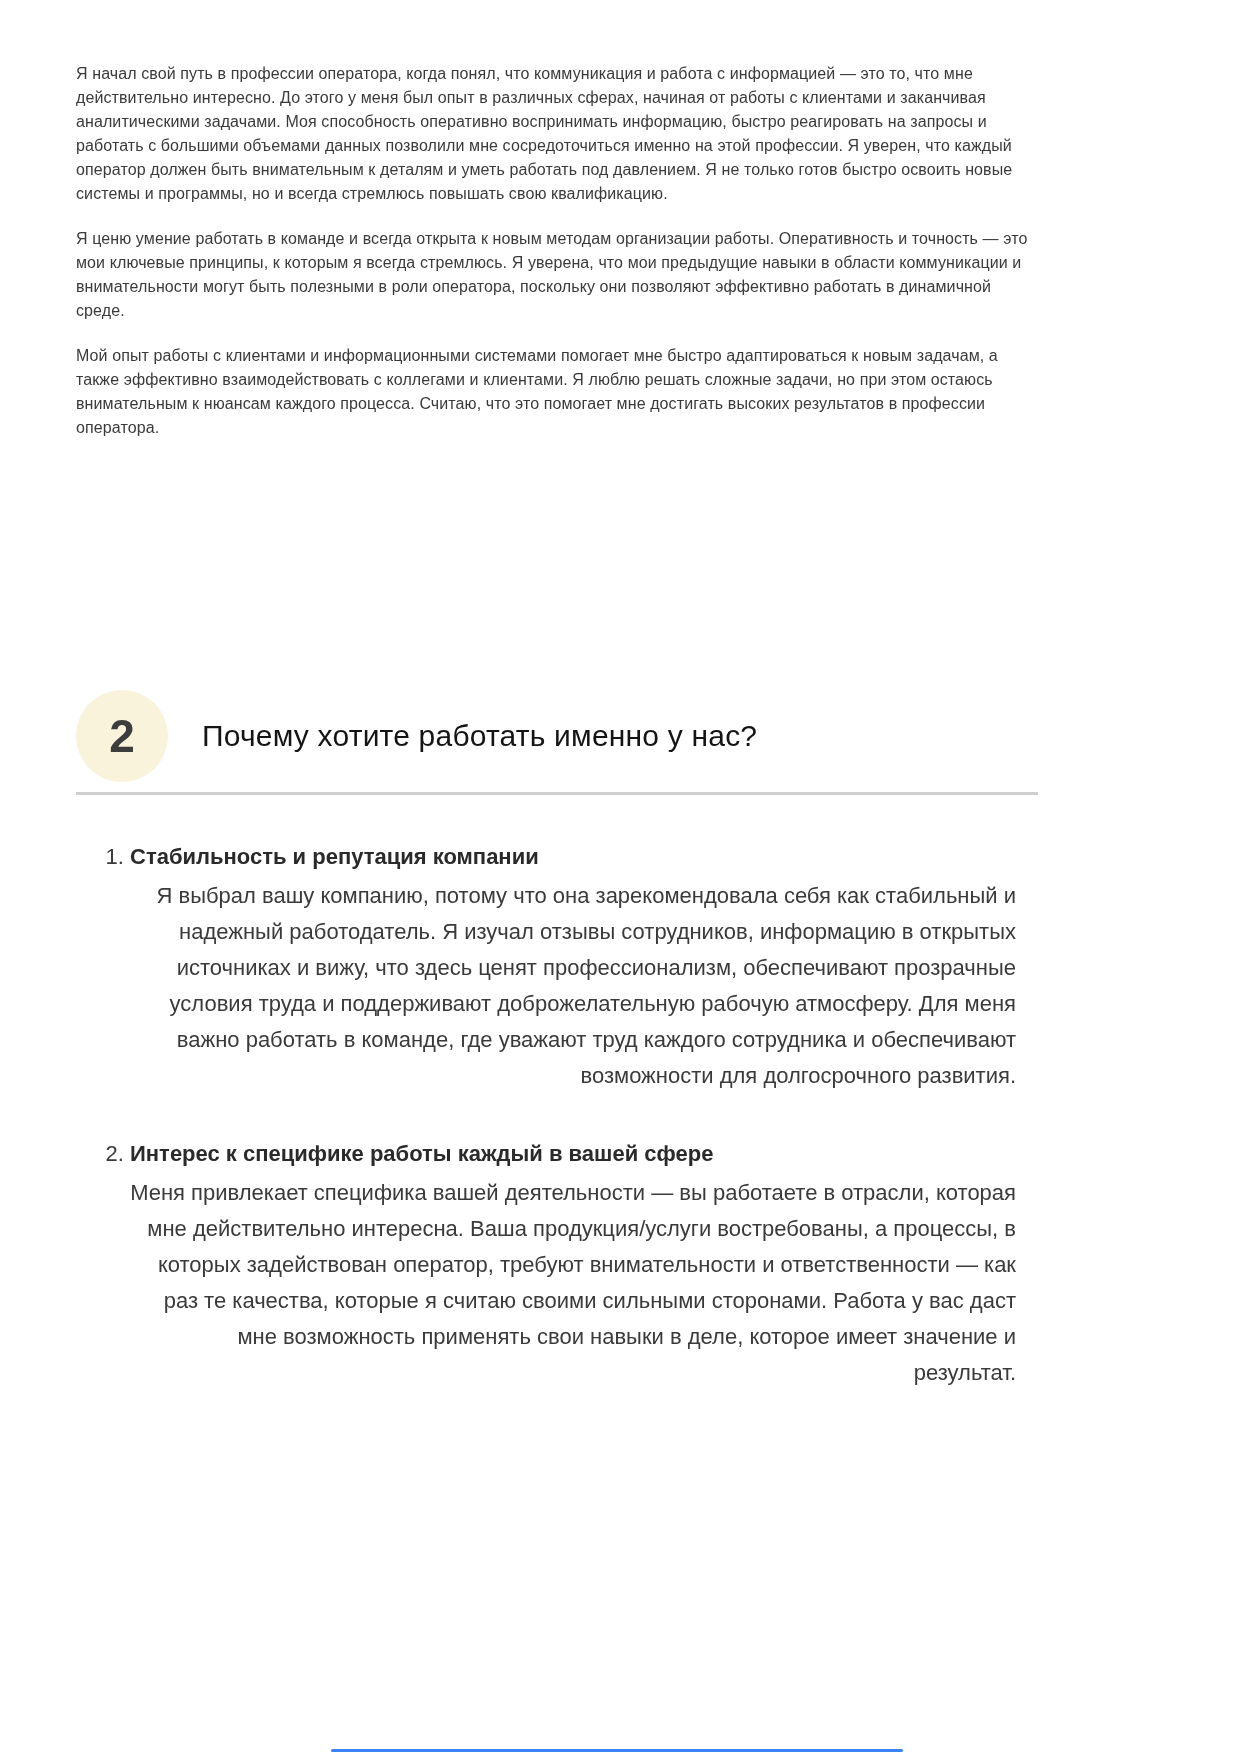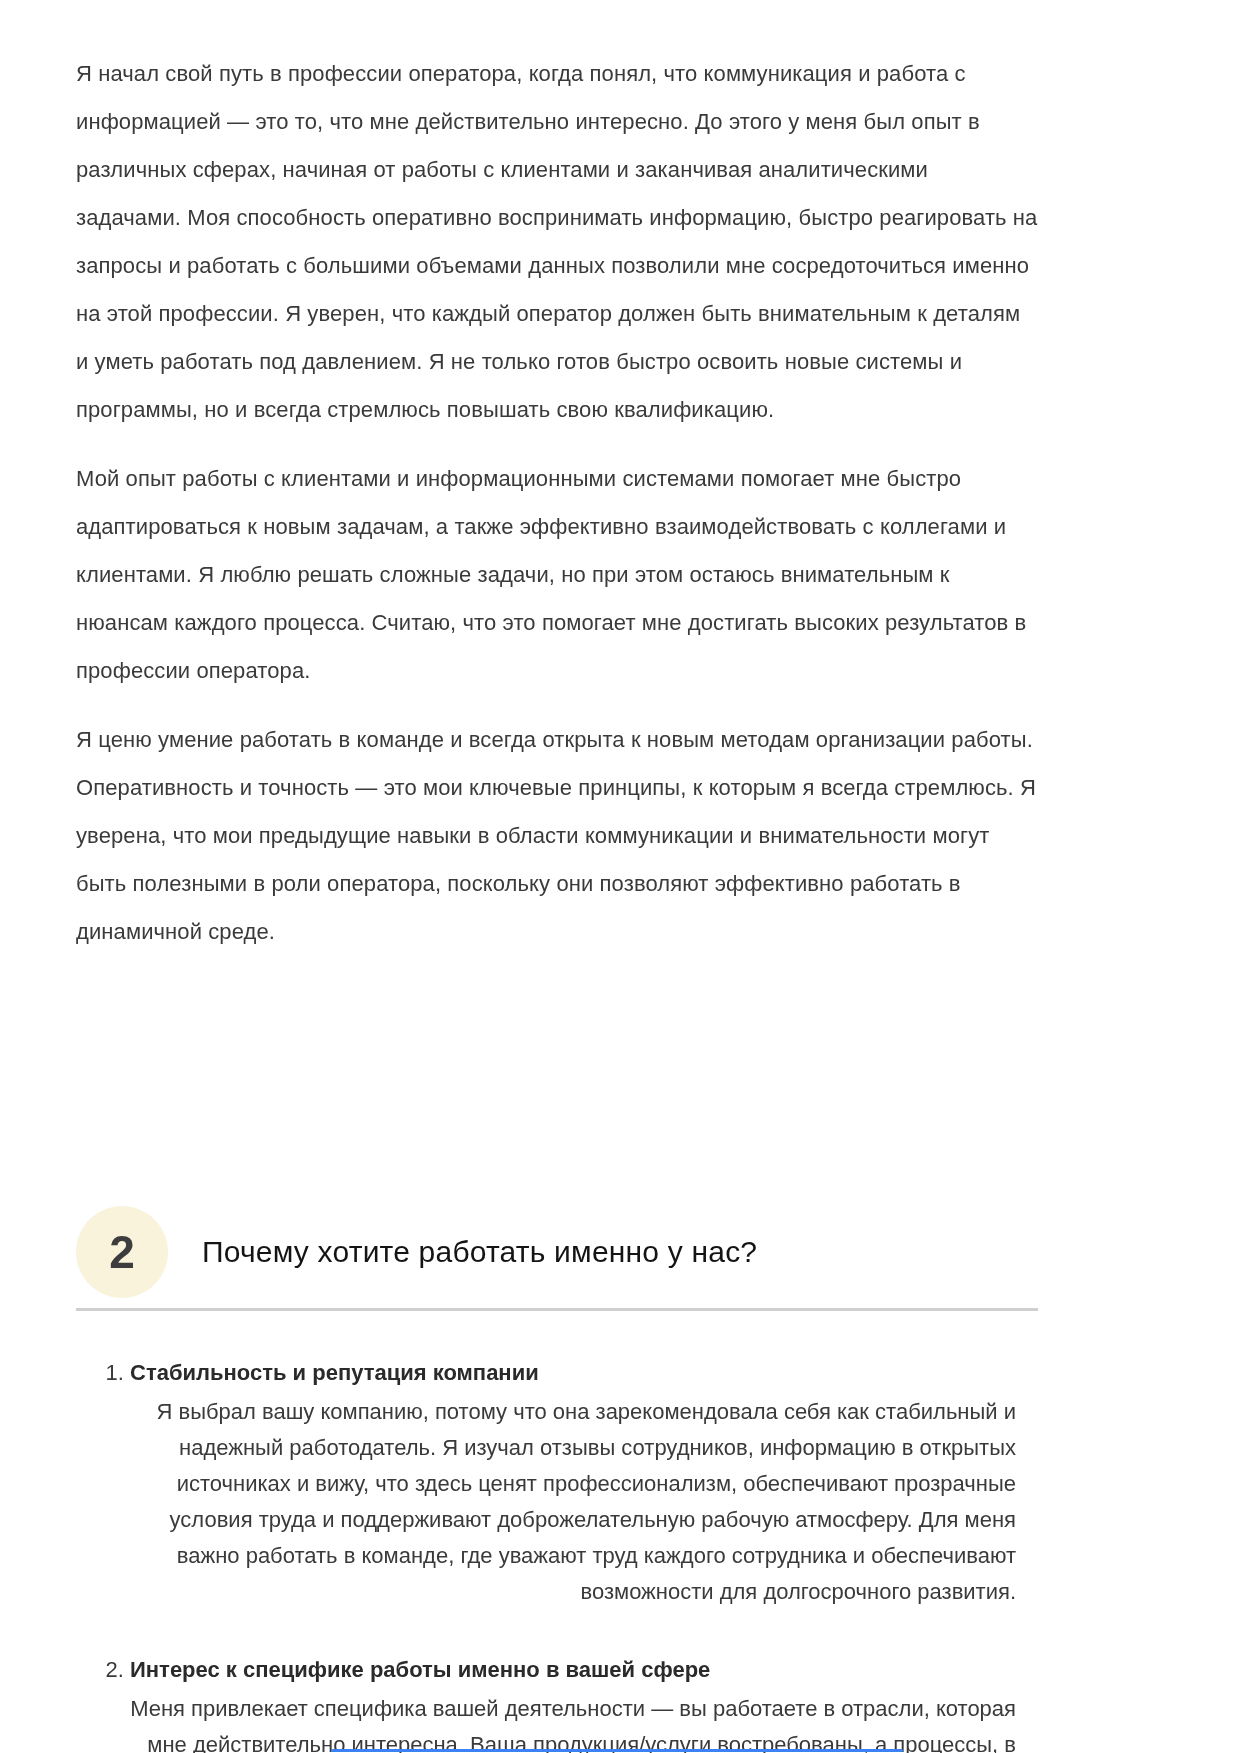--- a/index.html
+++ b/index.html
@@ -8,23 +8,23 @@
     height: 1753px;
     background: #ffffff;
     font-family: "Liberation Sans", sans-serif;
     color: #3a3a3a;
     position: relative;
     overflow: hidden;
   }
   .page { padding: 50px 78px 0 76px; }
 
   .intro p {
-    font-size: 22px;
-    line-height: 48px;
-    margin: 0 0 21px 0;
+    font-size: 16px;
+    line-height: 24px;
+    margin: 12px 0 21px 0;
     max-width: 962px;
     letter-spacing: 0.1px;
   }
 
   .section-header {
     display: flex;
     align-items: center;
     gap: 34px;
     margin-top: 250px;
   }
@@ -87,40 +87,40 @@
     border-radius: 2px;
   }
 </style>
 </head>
 <body>
 
 <main class="page">
 
   <section class="intro">
     <p>Я начал свой путь в профессии оператора, когда понял, что коммуникация и работа с информацией — это то, что мне действительно интересно. До этого у меня был опыт в различных сферах, начиная от работы с клиентами и заканчивая аналитическими задачами. Моя способность оперативно воспринимать информацию, быстро реагировать на запросы и работать с большими объемами данных позволили мне сосредоточиться именно на этой профессии. Я уверен, что каждый оператор должен быть внимательным к деталям и уметь работать под давлением. Я не только готов быстро освоить новые системы и программы, но и всегда стремлюсь повышать свою квалификацию.</p>
+    <p>Я ценю умение работать в команде и всегда открыта к новым методам организации работы. Оперативность и точность — это мои ключевые принципы, к которым я всегда стремлюсь. Я уверена, что мои предыдущие навыки в области коммуникации и внимательности могут быть полезными в роли оператора, поскольку они позволяют эффективно работать в динамичной среде.</p>
     <p>Мой опыт работы с клиентами и информационными системами помогает мне быстро адаптироваться к новым задачам, а также эффективно взаимодействовать с коллегами и клиентами. Я люблю решать сложные задачи, но при этом остаюсь внимательным к нюансам каждого процесса. Считаю, что это помогает мне достигать высоких результатов в профессии оператора.</p>
-    <p>Я ценю умение работать в команде и всегда открыта к новым методам организации работы. Оперативность и точность — это мои ключевые принципы, к которым я всегда стремлюсь. Я уверена, что мои предыдущие навыки в области коммуникации и внимательности могут быть полезными в роли оператора, поскольку они позволяют эффективно работать в динамичной среде.</p>
   </section>
 
   <section>
     <header class="section-header">
       <div class="badge">
         <span>2</span>
       </div>
       <h2 class="section-title">Почему хотите работать именно у нас?</h2>
     </header>
     <hr class="divider">
 
     <ol class="reasons">
       <li>
         <p class="item-title">Стабильность и репутация компании</p>
         <p class="item-body">Я выбрал вашу компанию, потому что она зарекомендовала себя как стабильный и надежный работодатель. Я изучал отзывы сотрудников, информацию в открытых источниках и вижу, что здесь ценят профессионализм, обеспечивают прозрачные условия труда и поддерживают доброжелательную рабочую атмосферу. Для меня важно работать в команде, где уважают труд каждого сотрудника и обеспечивают возможности для долгосрочного развития.</p>
       </li>
       <li>
-        <p class="item-title">Интерес к специфике работы именно в вашей сфере</p>
+        <p class="item-title">Интерес к специфике работы каждый в вашей сфере</p>
         <p class="item-body">Меня привлекает специфика вашей деятельности — вы работаете в отрасли, которая мне действительно интересна. Ваша продукция/услуги востребованы, а процессы, в которых задействован оператор, требуют внимательности и ответственности — как раз те качества, которые я считаю своими сильными сторонами. Работа у вас даст мне возможность применять свои навыки в деле, которое имеет значение и результат.</p>
       </li>
     </ol>
   </section>
 
 </main>
 
 <div class="bottom-bar"></div>
 
 </body></html>

